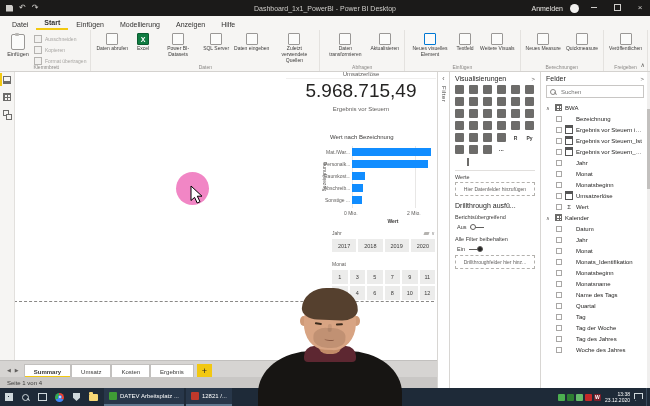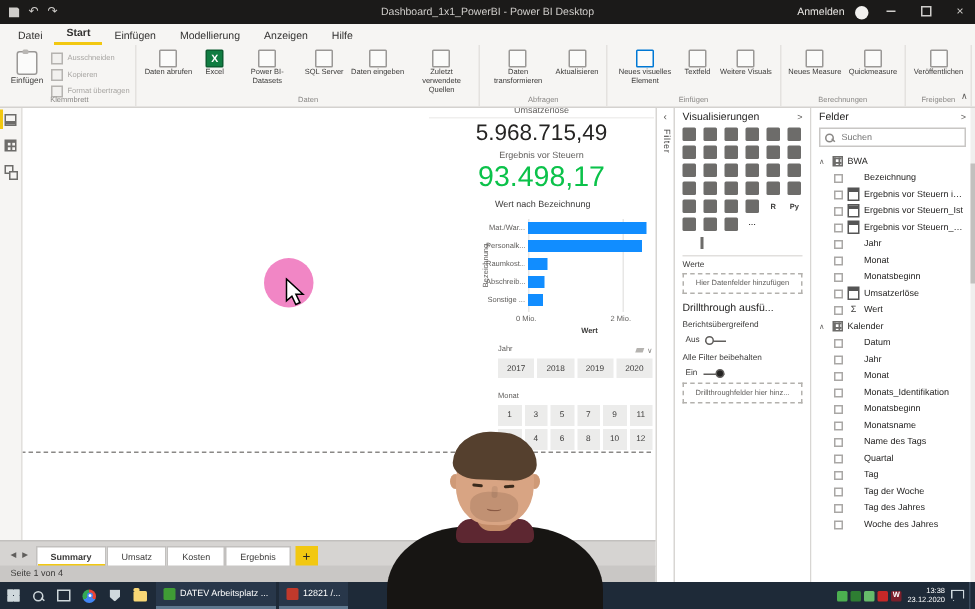--- a/index.html
+++ b/index.html
@@ -49,21 +49,21 @@
   .ric{width:8px;height:8px;border:1px solid #6d6c6a;box-sizing:border-box;}
   .ric.rep{background:linear-gradient(to top,#6d6c6a 40%,transparent 40%);}
   .ric.grid{background:linear-gradient(#6d6c6a 1px,transparent 1px),linear-gradient(90deg,#6d6c6a 1px,transparent 1px);background-size:3px 3px;}
   .ric.model{border:none;}
   .ric.model:before{content:"";display:block;width:4px;height:4px;border:1px solid #6d6c6a;}
   .ric.model:after{content:"";display:block;width:4px;height:4px;border:1px solid #6d6c6a;margin-left:3px;margin-top:-2px;background:#f6f5f3;}
   
   .canvas{position:absolute;left:14px;top:71px;width:423px;height:289px;background:#fff;z-index:1;}
   .kpi{position:absolute;left:272px;top:0;width:150px;text-align:center;}
   .kpi-title{font-size:6px;color:#605e5c;border-bottom:1px solid #f0efee;padding-bottom:1px;}
-  .kpi-value{font-size:15px;color:#252423;margin-top:1px;}
+  .kpi-value{font-size:19px;color:#252423;margin-top:1px;}
   .kpi-sub{font-size:6px;color:#605e5c;margin-top:4px;}
   .kpi-green{font-size:19px;margin-top:1px;}
   .chart{position:absolute;left:304px;top:63px;width:120px;height:97px;font-size:5px;color:#605e5c;}
   .ctitle{position:absolute;left:12px;top:0;font-size:6px;color:#3b3a39;}
   .ylab{position:absolute;left:-22px;top:40px;width:56px;text-align:center;transform:rotate(-90deg);}
   .ccats{position:absolute;left:6px;top:12px;width:26px;}
   .ccat{height:12px;line-height:12px;text-align:right;white-space:nowrap;overflow:hidden;}
   .cplot{position:absolute;left:34px;top:12px;width:82px;height:62px;}
   .cgrid{position:absolute;top:0;bottom:0;width:1px;background:#e8e7e6;}
   .cbar{position:absolute;left:0;height:8px;}
@@ -330,21 +330,20 @@
     <div class="rail-item">
         <span class="ric model"></span>
       </div>
   </div>
 
   <div class="canvas">
     <div class="kpi">
       <div class="kpi-title">Umsatzerlöse</div>
       <div class="kpi-value">5.968.715,49</div>
       <div class="kpi-sub">Ergebnis vor Steuern</div>
-      <div class="kpi-green" style="color: rgb(11, 194, 74);">93.498,17</div>
     </div>
 
     <div class="chart">
       <div class="ctitle">Wert nach Bezeichnung</div>
       <div class="ylab">Bezeichnung</div>
       <div class="ccats">
           <div class="ccat">Mat./War...</div>
           <div class="ccat">Personalk...</div>
           <div class="ccat">Raumkost...</div>
           <div class="ccat">Abschreib...</div>

